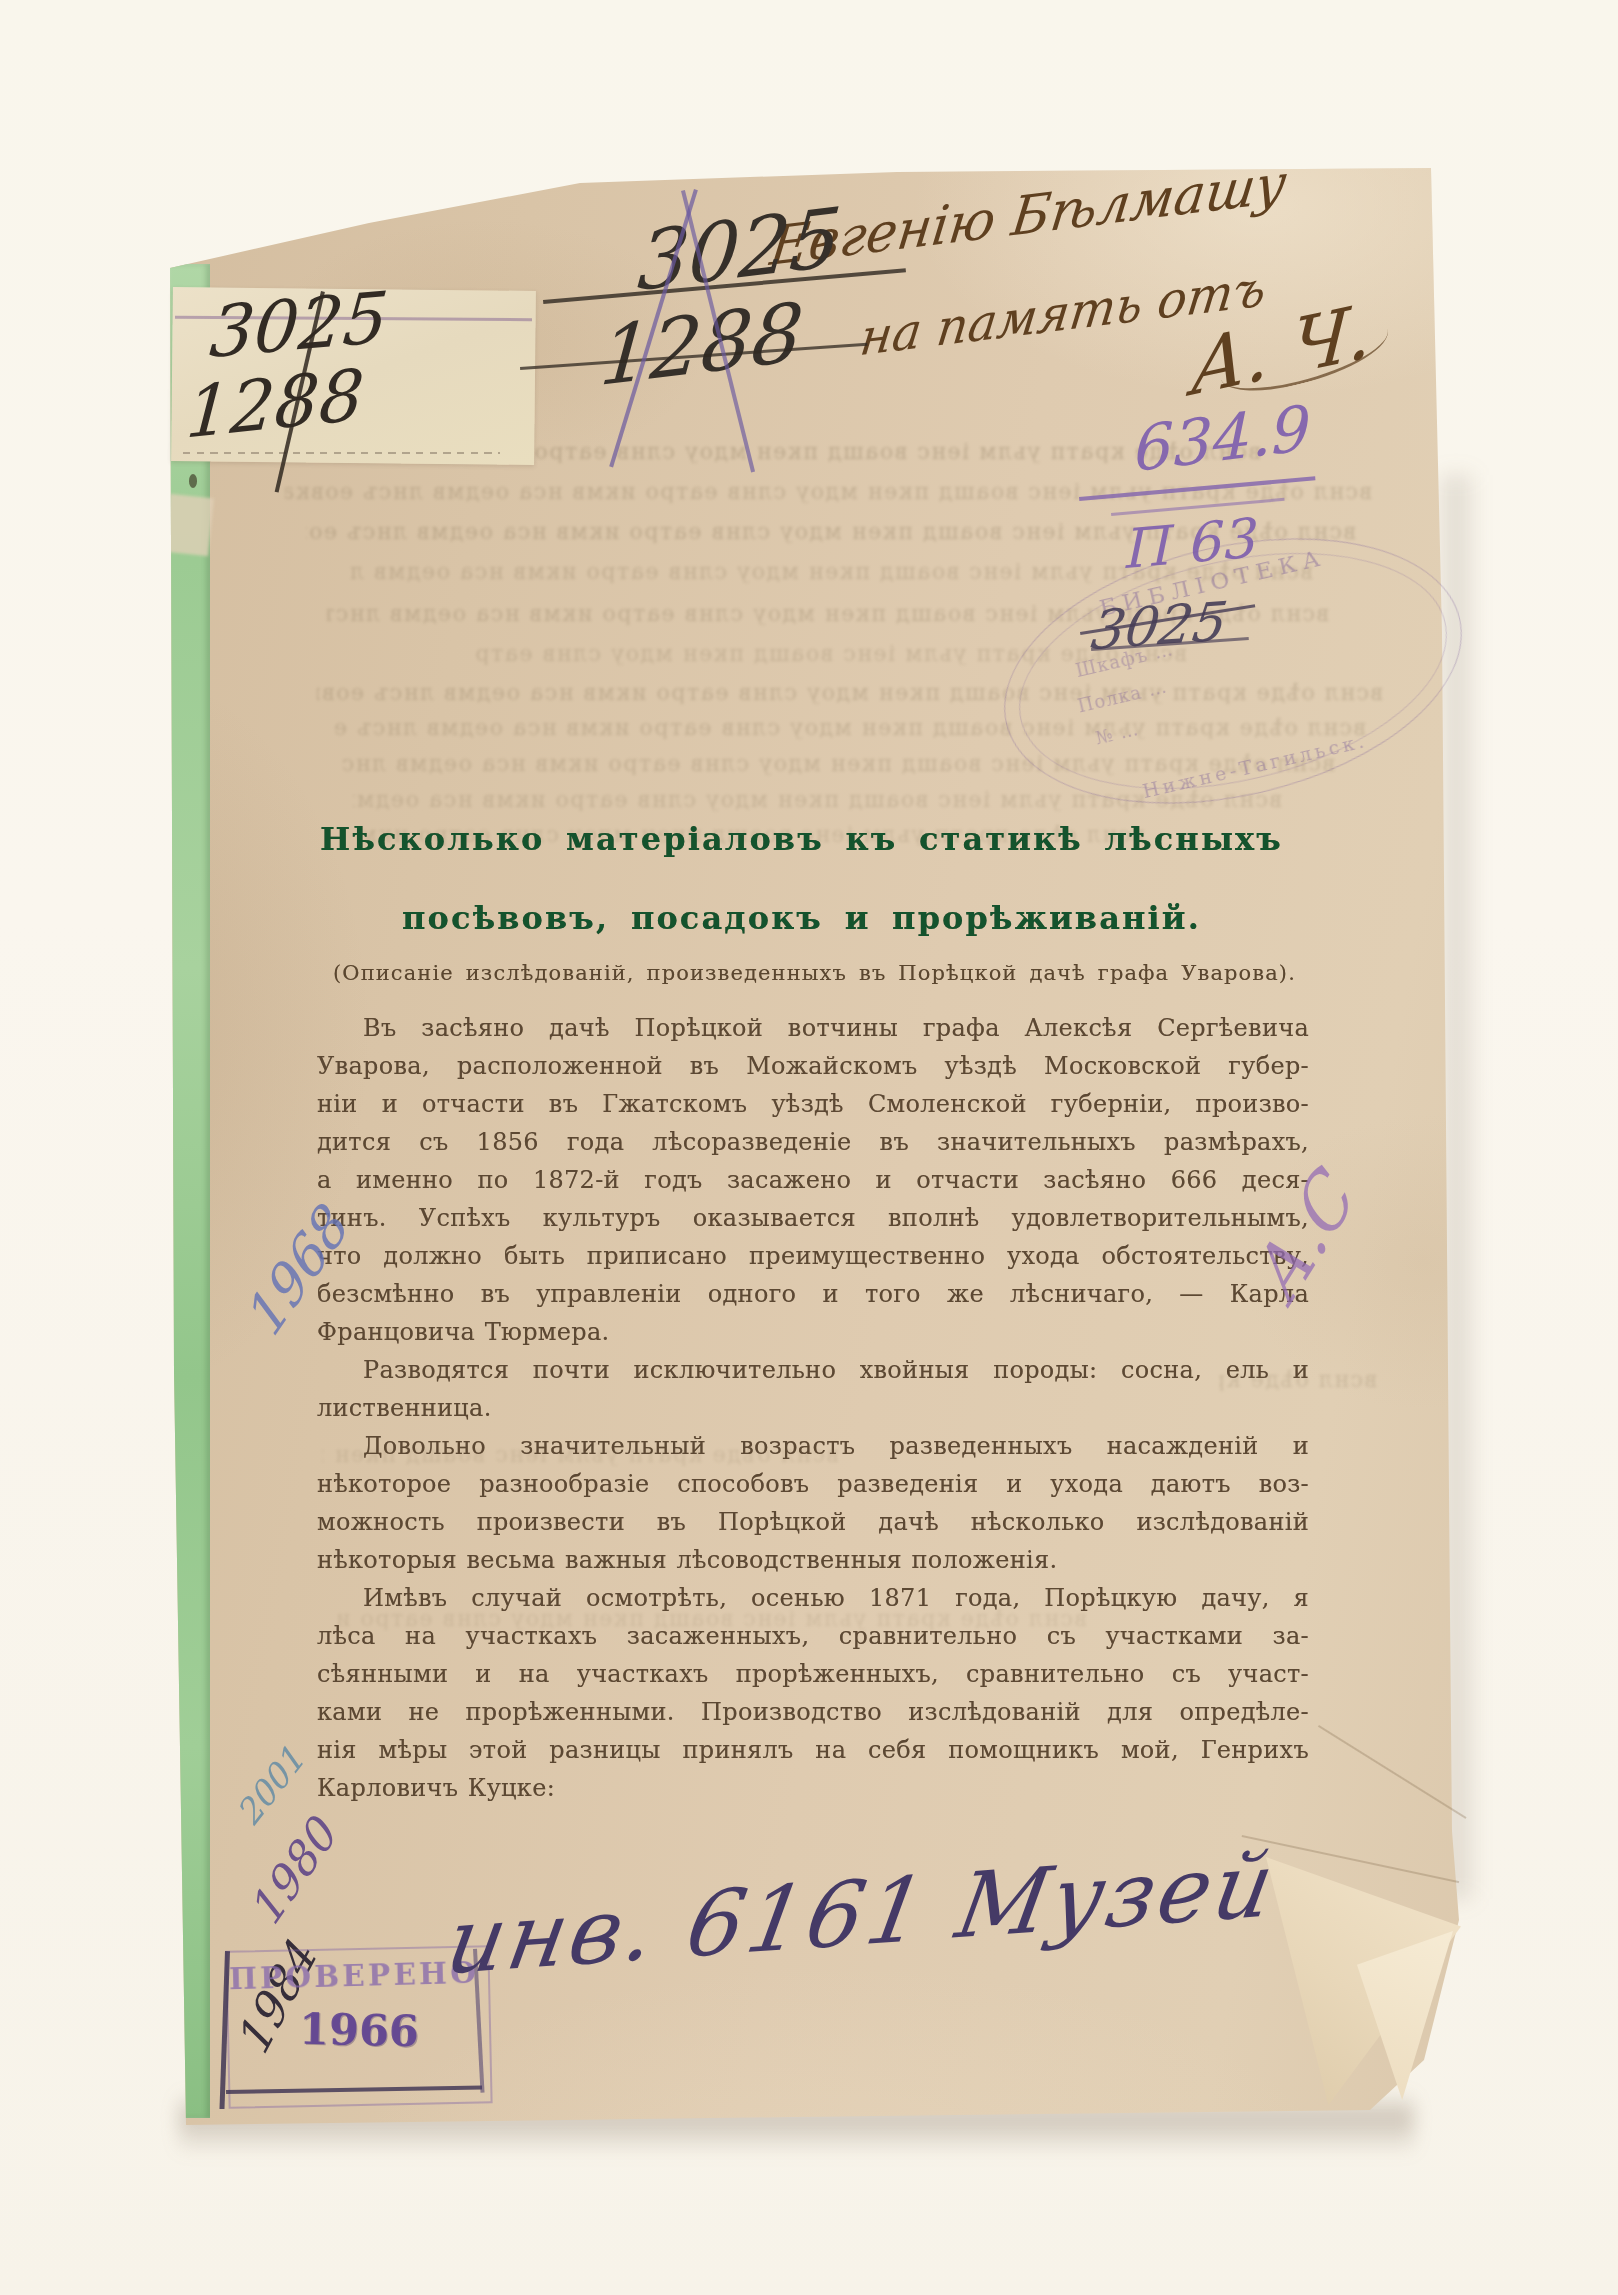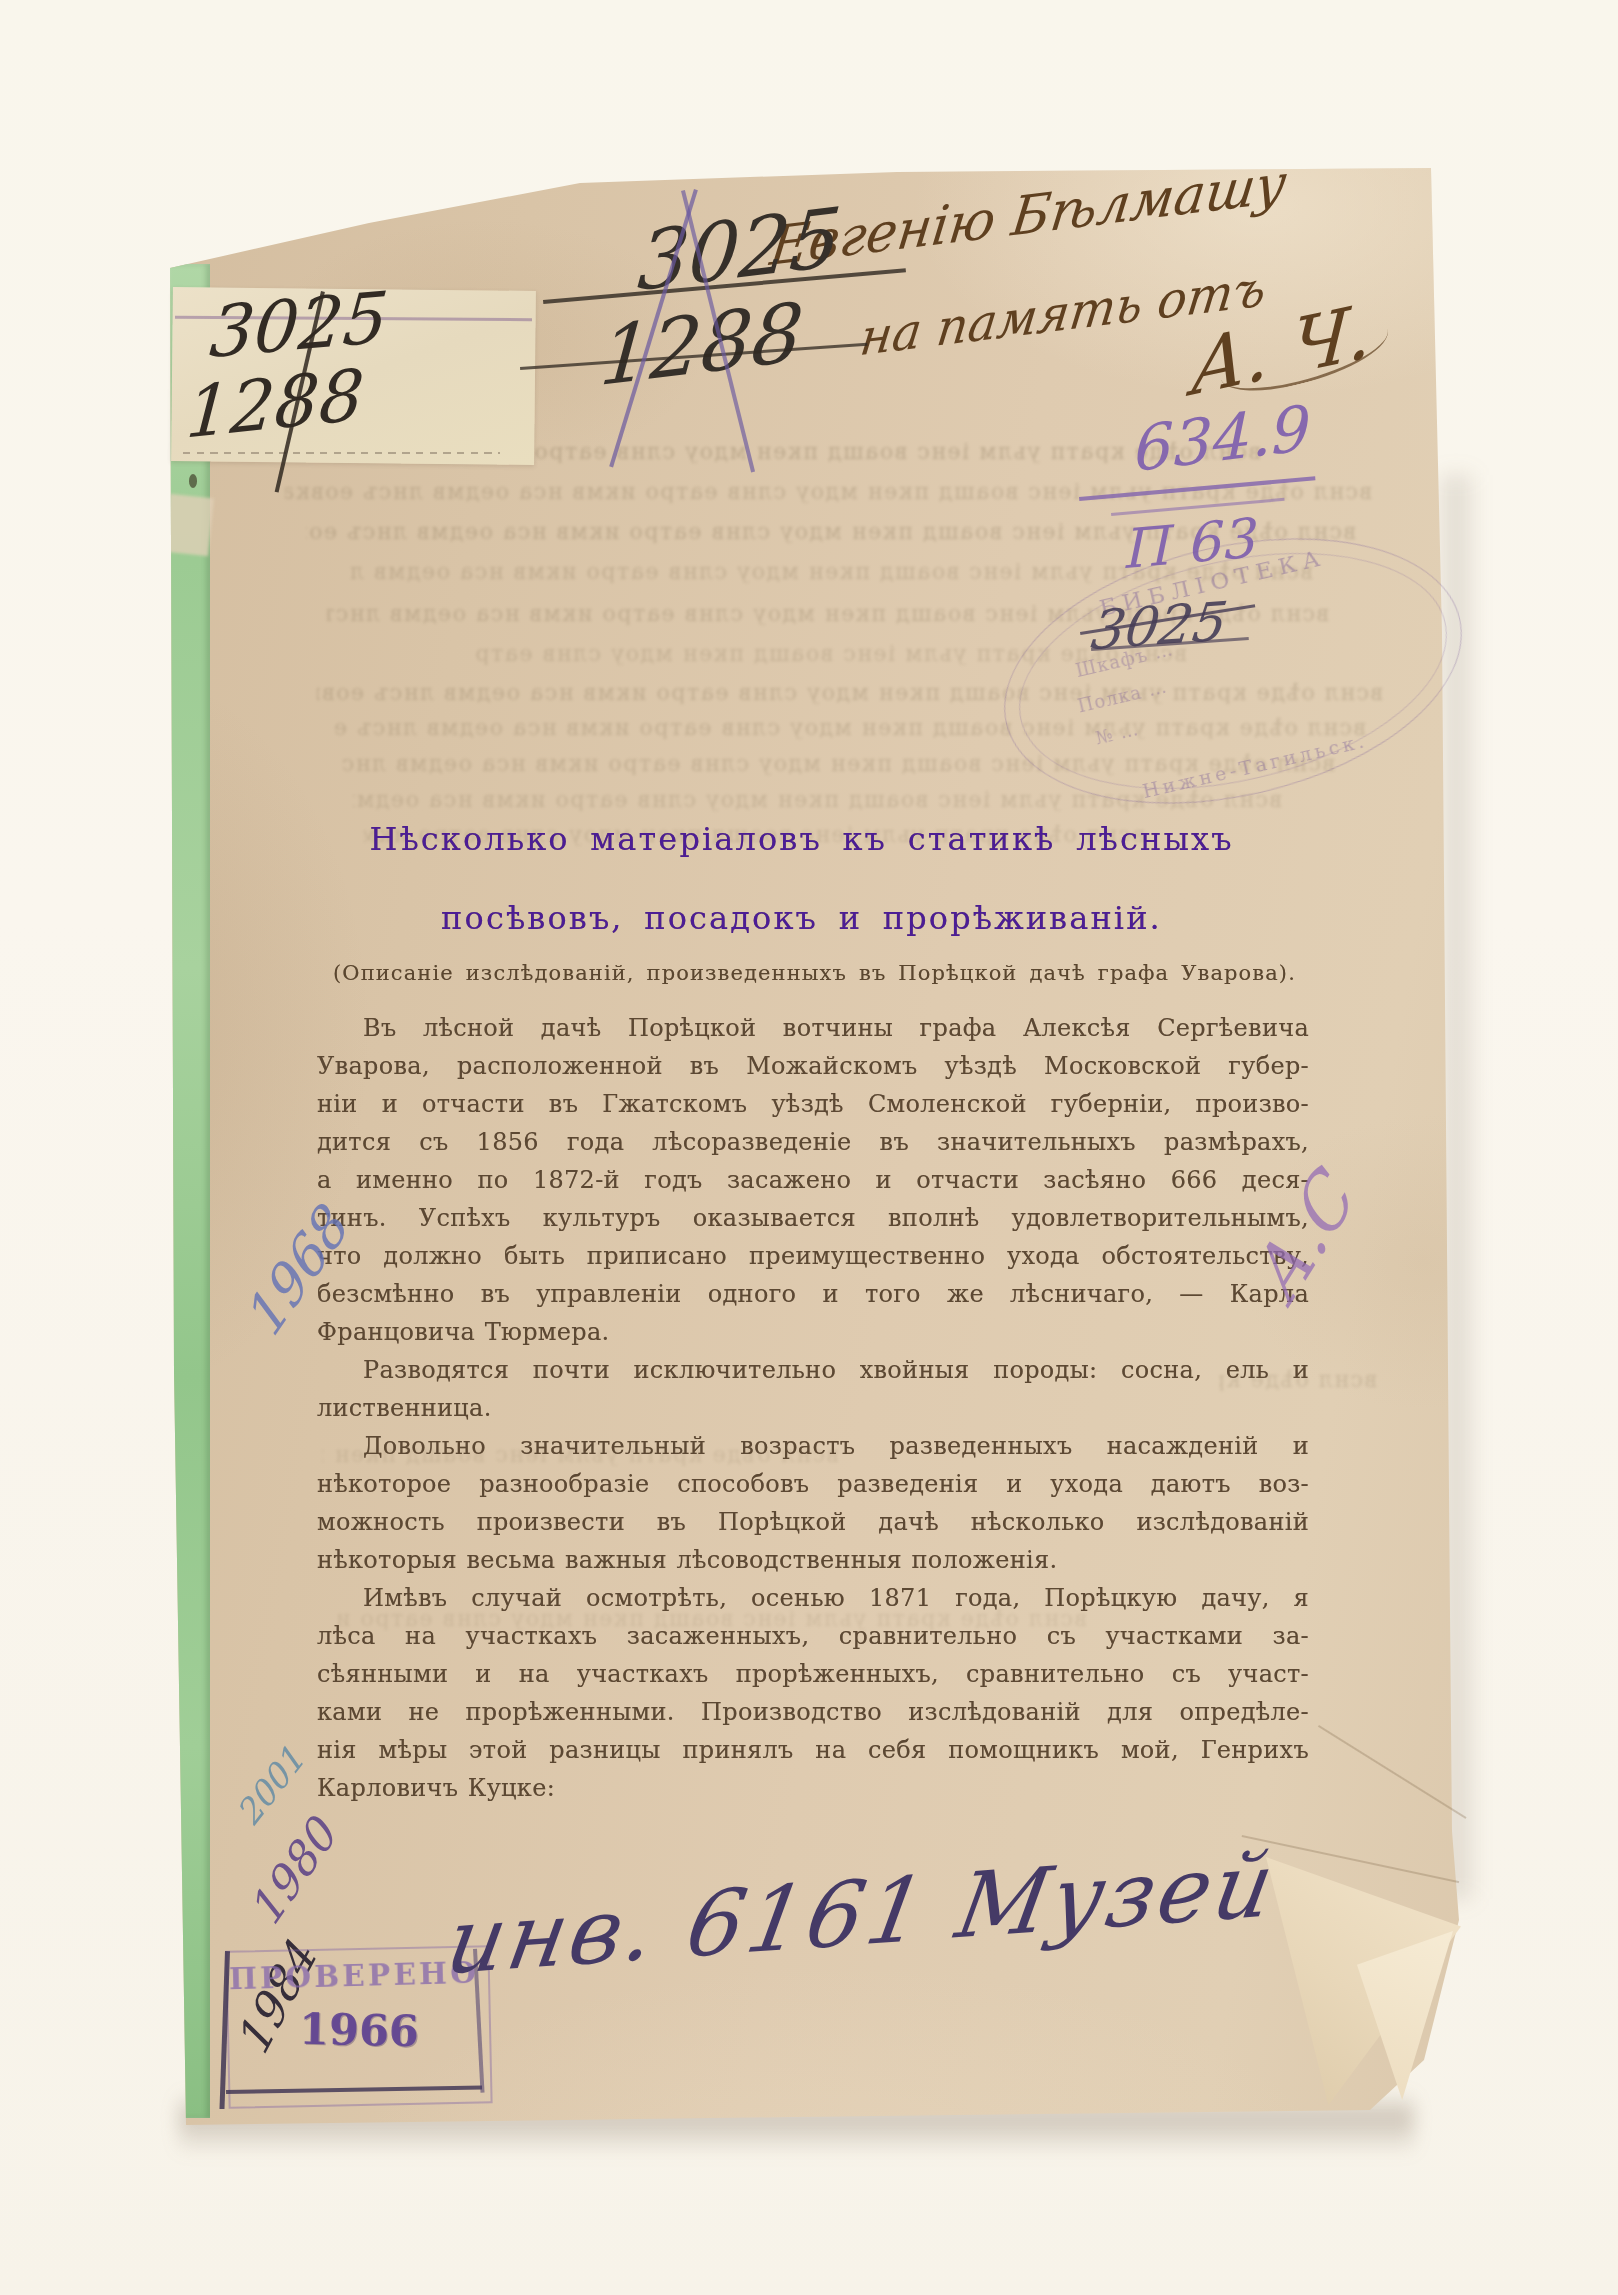--- a/index.html
+++ b/index.html
@@ -63,22 +63,22 @@
     border:1.1px solid rgba(125,95,155,.30);border-radius:50%;}
   .oval-t{position:absolute;width:100%;text-align:center;top:20px;font-size:23px;
     letter-spacing:6.3px;color:rgba(118,88,150,.48);}
   .oval-r{position:absolute;left:79px;font-size:18px;color:rgba(118,88,150,.42);letter-spacing:1.1px;}
   .oval-b{position:absolute;width:100%;text-align:center;bottom:16px;font-size:19px;
     letter-spacing:3.7px;color:rgba(118,88,150,.45);}
 
   
   .print{color:#5c4833;text-shadow:0 0 0.5px rgba(92,72,51,.45);}
   .title-block{position:absolute;left:295px;top:800px;width:1013px;text-align:center;}
-  .title-line{font-size:32px;font-weight:normal;letter-spacing:2.1px;word-spacing:8.4px;
-    color:#4c1d95;text-shadow:0 0 0.5px rgba(78,61,42,.55);line-height:79px;}
+  .title-line{font-size:32px;font-weight:bold;letter-spacing:2.1px;word-spacing:8.4px;
+    color:#14532d;text-shadow:0 0 0.5px rgba(78,61,42,.55);line-height:79px;}
   .subtitle{position:absolute;left:308px;top:961px;width:1013px;text-align:center;
     font-size:21px;letter-spacing:1.1px;word-spacing:4.2px;color:#5a462f;
     text-shadow:0 0 0.5px rgba(90,70,47,.45);}
   #body-text{position:absolute;left:317px;top:1009px;width:992px;}
   .bline{height:38px;line-height:38px;font-size:24px;letter-spacing:0.3px;word-spacing:1.6px;
     text-align:justify;text-align-last:justify;}
   .bline.pfirst{text-indent:46px;}
   .bline.plast{text-align-last:left;}
 
   
@@ -168,21 +168,21 @@
   <div class="stroke" style="left:1080px;top:632px;width:177px;height:3.2px;background:rgba(70,60,85,.8);transform:rotate(-9deg);"></div>
   <div class="stroke" style="left:1091px;top:648px;width:158px;height:2.6px;background:rgba(70,60,85,.65);transform:rotate(-4deg);"></div>
 
   <div class="title-block">
     <div class="title-line">Нѣсколько матеріаловъ къ статикѣ лѣсныхъ</div>
     <div class="title-line">посѣвовъ, посадокъ и прорѣживаній.</div>
   </div>
   <div class="subtitle print">(Описаніе изслѣдованій, произведенныхъ въ Порѣцкой дачѣ графа Уварова).</div>
 
   <div id="body-text" class="print">
-      <div class="bline pfirst">Въ лѣсной дачѣ Порѣцкой вотчины графа Алексѣя Сергѣевича</div>
+      <div class="bline pfirst">Въ засѣяно дачѣ Порѣцкой вотчины графа Алексѣя Сергѣевича</div>
       <div class="bline">Уварова, расположенной въ Можайскомъ уѣздѣ Московской губер-</div>
       <div class="bline">ніи и отчасти въ Гжатскомъ уѣздѣ Смоленской губерніи, произво-</div>
       <div class="bline">дится съ 1856 года лѣсоразведеніе въ значительныхъ размѣрахъ,</div>
       <div class="bline">а именно по 1872-й годъ засажено и отчасти засѣяно 666 деся-</div>
       <div class="bline">тинъ. Успѣхъ культуръ оказывается вполнѣ удовлетворительнымъ,</div>
       <div class="bline">что должно быть приписано преимущественно ухода обстоятельству,</div>
       <div class="bline">безсмѣнно въ управленіи одного и того же лѣсничаго, — Карла</div>
       <div class="bline plast">Францовича Тюрмера.</div>
       <div class="bline pfirst">Разводятся почти исключительно хвойныя породы: сосна, ель и</div>
       <div class="bline plast">лиственница.</div>

